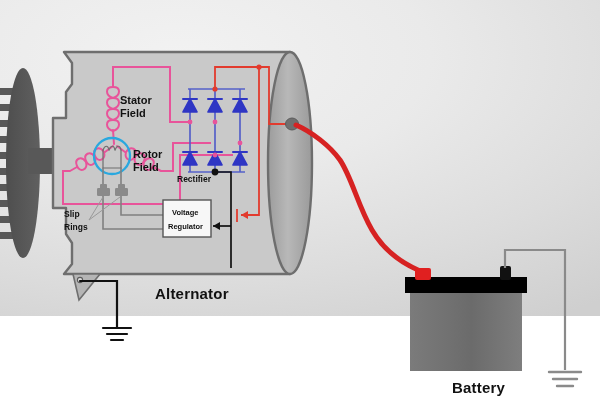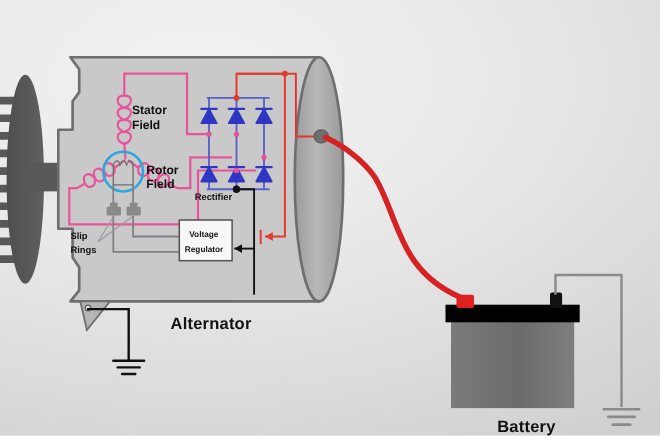--- a/index.html
+++ b/index.html
@@ -9,21 +9,21 @@
     height: 400px;
     overflow: hidden;
   }
   body {
     font-family: "Liberation Sans", sans-serif;
     background: #ffffff;
   }
   #stage {
     position: relative;
     width: 600px;
-    height: 396px;
+    height: 316px;
     background: radial-gradient(ellipse 110% 100% at 30% 18%, #f2f2f2 0%, #eaeaea 38%, #dcdcdc 72%, #cfcfcf 100%);
   }
   #stage svg {
     position: absolute;
     left: 0;
     top: 0;
     display: block;
   }
   .lbl {
     font-family: "Liberation Sans", sans-serif;

